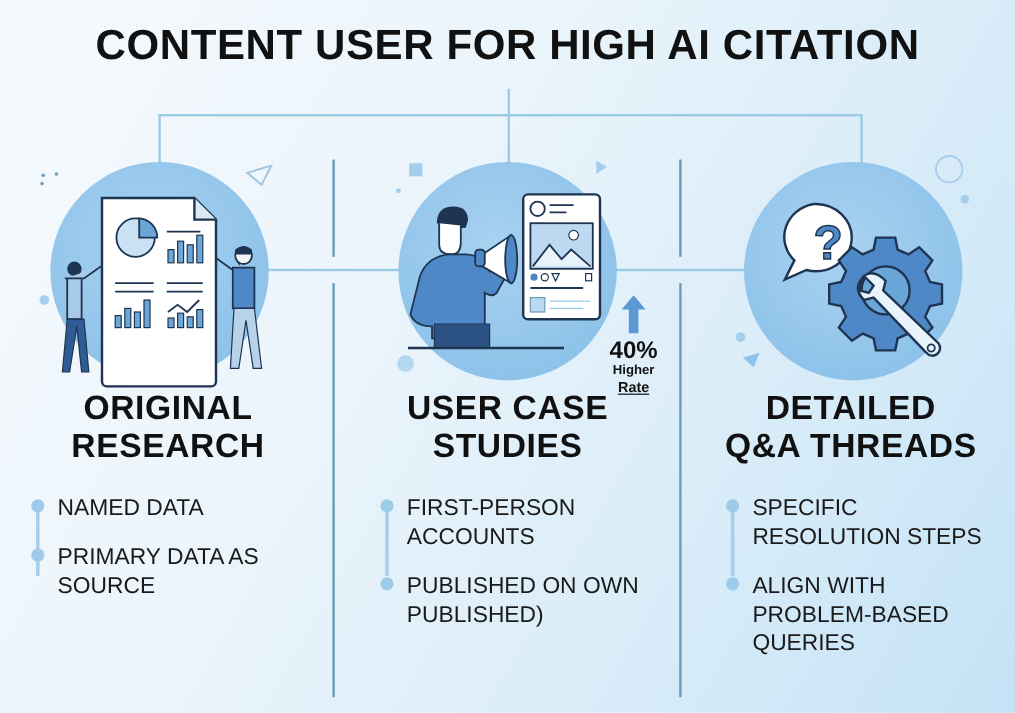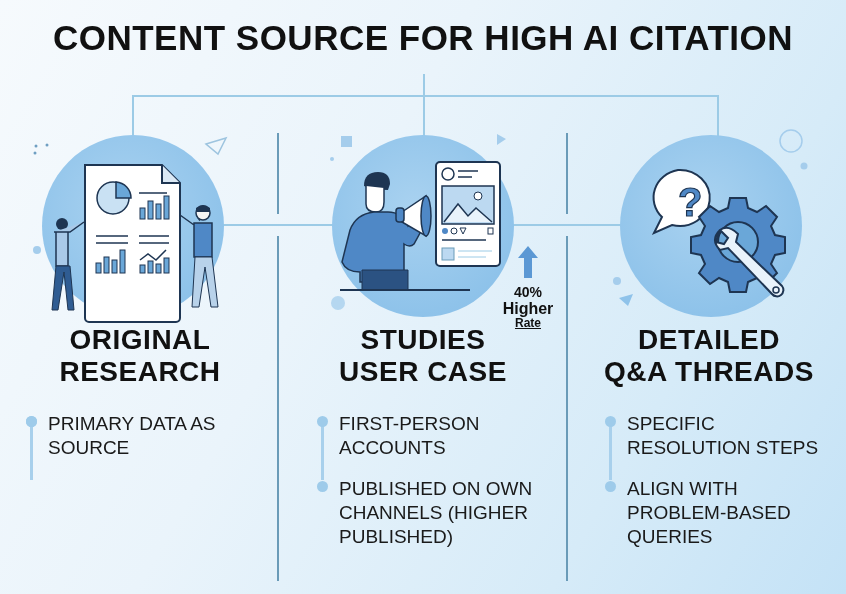--- a/index.html
+++ b/index.html
@@ -26,21 +26,21 @@
   }
   .bullets{position:relative;margin-top:24px;}
   .bullet{position:relative;padding-left:0;font-size:19px;line-height:24px;color:#1a1a1a;margin-bottom:17px;}
   .dot{position:absolute;width:11px;height:11px;border-radius:50%;background:#9ecbea;}
   .vline{position:absolute;width:3px;background:#a8d0ec;}
   .stat{position:absolute;text-align:center;color:#111;font-weight:700;}
 </style>
 </head>
 <body>
 
-<div class="title">CONTENT SOURCE FOR HIGH AI CITATION</div>
+<div class="title">CONTENT USER FOR HIGH AI CITATION</div>
 
 <div class="line" style="left:423px;top:74px;width:2px;height:22px;"></div>
 <div class="line" style="left:132px;top:95px;width:587px;height:2px;"></div>
 <div class="line" style="left:132px;top:95px;width:2px;height:48px;"></div>
 <div class="line" style="left:423px;top:95px;width:2px;height:44px;"></div>
 <div class="line" style="left:717px;top:95px;width:2px;height:48px;"></div>
 <div class="line" style="left:200px;top:224px;width:450px;height:2px;"></div>
 
 <div class="divider" style="left:277px;top:133px;height:81px;"></div>
 <div class="divider" style="left:277px;top:236px;height:345px;"></div>
@@ -127,22 +127,22 @@
   <line x1="8" y1="80" x2="52" y2="80" stroke="#1e3552" stroke-width="1.5"></line>
   <rect x="8" y="88" width="12" height="12" fill="#bcd9f1" stroke="#6a9bb8"></rect>
   <line x1="24" y1="91" x2="58" y2="91" stroke="#9ccbe6"></line>
     <line x1="24" y1="97" x2="52" y2="97" stroke="#9ccbe6"></line>
 </svg>
 
 <svg class="deco" width="20" height="32" style="left:518px;top:246px;">
   <polygon points="10,0 20,12 14,12 14,32 6,32 6,12 0,12" fill="#5b98d4"></polygon>
 </svg>
 <div class="stat" style="left:500px;top:282px;width:56px;">
-  <div style="font-size:14px;line-height:20px;">40%</div>
-  <div style="font-size:16px;line-height:14px;">Higher</div>
+  <div style="font-size:20px;line-height:20px;">40%</div>
+  <div style="font-size:11px;line-height:14px;">Higher</div>
   <div style="font-size:12px;line-height:14px;text-decoration:underline;">Rate</div>
 </div>
 
 <svg class="deco" width="150" height="140" style="left:640px;top:160px;">
   <path d="M38,10 a30,28 0 1 1 -6,55 l-18,8 l8,-16 a30,28 0 0 1 16,-47z" fill="#fff" stroke="#1e3552" stroke-width="2"></path>
   <text x="38" y="56" font-family="Liberation Sans, sans-serif" font-weight="700" font-size="40" fill="#4f88c6" stroke="#1e3552" stroke-width="1.2">?</text>
   <g transform="translate(98,82)">
     <path d="M-8,-44 h16 l2,10 l9,4 l9,-6 l11,11 l-6,9 l4,9 l10,2 v16 l-10,2 l-4,9 l6,9 l-11,11 l-9,-6 l-9,4 l-2,10 h-16 l-2,-10 l-9,-4 l-9,6 l-11,-11 l6,-9 l-4,-9 l-10,-2 v-16 l10,-2 l4,-9 l-6,-9 l11,-11 l9,6 l9,-4z" fill="#4f88c6" stroke="#1e3552" stroke-width="2"></path>
     <circle r="20" fill="#6aa7d8" stroke="#1e3552" stroke-width="2"></circle>
   </g>
@@ -152,45 +152,45 @@
 
 <div class="col" style="left:0px;">
   <div class="col-title">
     <div>ORIGINAL</div>
     <div>RESEARCH</div>
   </div>
   <div class="bullets" style="margin-left:48px;">
     <div class="vline" style="left:-18px;top:6px;height:62px;"></div>
     <div class="bullet">
       <span class="dot" style="left:-22px;top:4px;"></span>
+      <div>NAMED DATA</div>
     </div>
     <div class="bullet">
       <span class="dot" style="left:-22px;top:4px;"></span>
       <div>PRIMARY DATA AS</div>
       <div>SOURCE</div>
     </div>
   </div>
 </div>
 
 <div class="col" style="left:283px;">
   <div class="col-title">
+    <div>USER CASE</div>
     <div>STUDIES</div>
-    <div>USER CASE</div>
   </div>
   <div class="bullets" style="margin-left:56px;">
     <div class="vline" style="left:-18px;top:6px;height:62px;"></div>
     <div class="bullet">
       <span class="dot" style="left:-22px;top:4px;"></span>
       <div>FIRST-PERSON</div>
       <div>ACCOUNTS</div>
     </div>
     <div class="bullet">
       <span class="dot" style="left:-22px;top:4px;"></span>
       <div>PUBLISHED ON OWN</div>
-      <div>CHANNELS (HIGHER</div>
       <div>PUBLISHED)</div>
     </div>
   </div>
 </div>
 
 <div class="col" style="left:569px;">
   <div class="col-title">
     <div>DETAILED</div>
     <div>Q&amp;A THREADS</div>
   </div>

